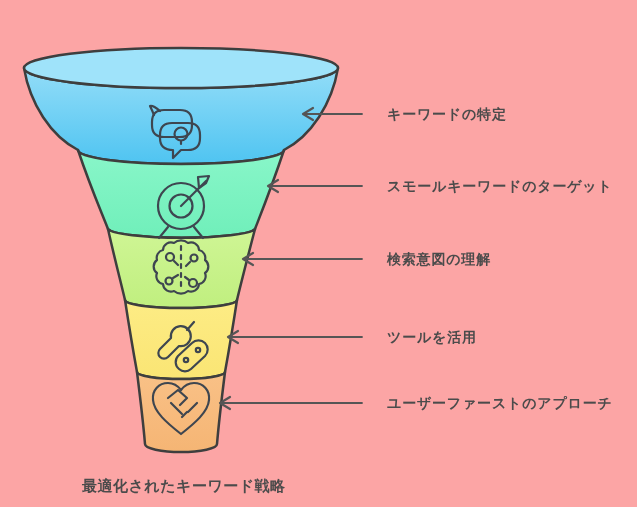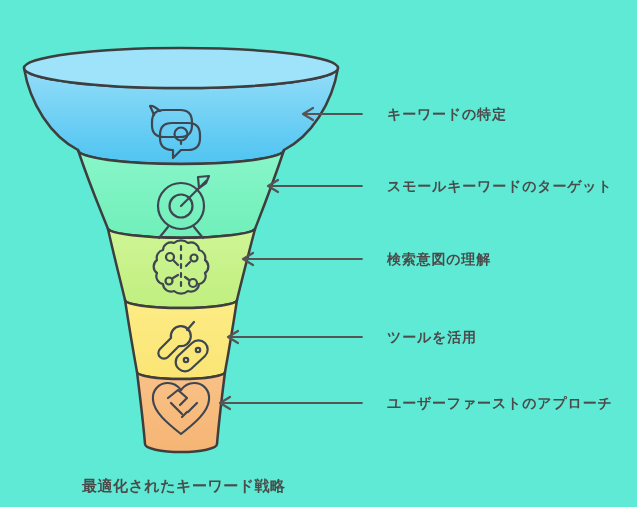--- a/index.html
+++ b/index.html
@@ -1,16 +1,16 @@
 <!DOCTYPE html>
 <html><head>
 <meta charset="utf-8">
 <style>
   html,body{margin:0;padding:0;background:#ffffff;}
-  .stage-wrap{position:relative;width:637px;height:507px;background:#5eead4;overflow:hidden;}
+  .stage-wrap{position:relative;width:637px;height:507px;background:#fca5a5;overflow:hidden;}
   svg{display:block;}
   .seg{stroke-width:2.5;stroke-linejoin:round;}
   .rim{stroke-width:2.5;}
   .icon{fill:none;stroke-width:2.2;stroke-linecap:round;stroke-linejoin:round;}
   .arrow{fill:none;stroke-width:1.8;stroke-linecap:round;}
   .arrow-head{fill:none;stroke-width:2.2;stroke-linecap:round;stroke-linejoin:round;}
   .stage-label{font-family:"Liberation Sans","DejaVu Sans",sans-serif;font-size:14px;font-weight:700;letter-spacing:0.8px;}
   .title-label{font-family:"Liberation Sans","DejaVu Sans",sans-serif;font-size:15px;font-weight:700;letter-spacing:0.5px;}
   .dash{stroke-dasharray:4 5;}
 </style>

